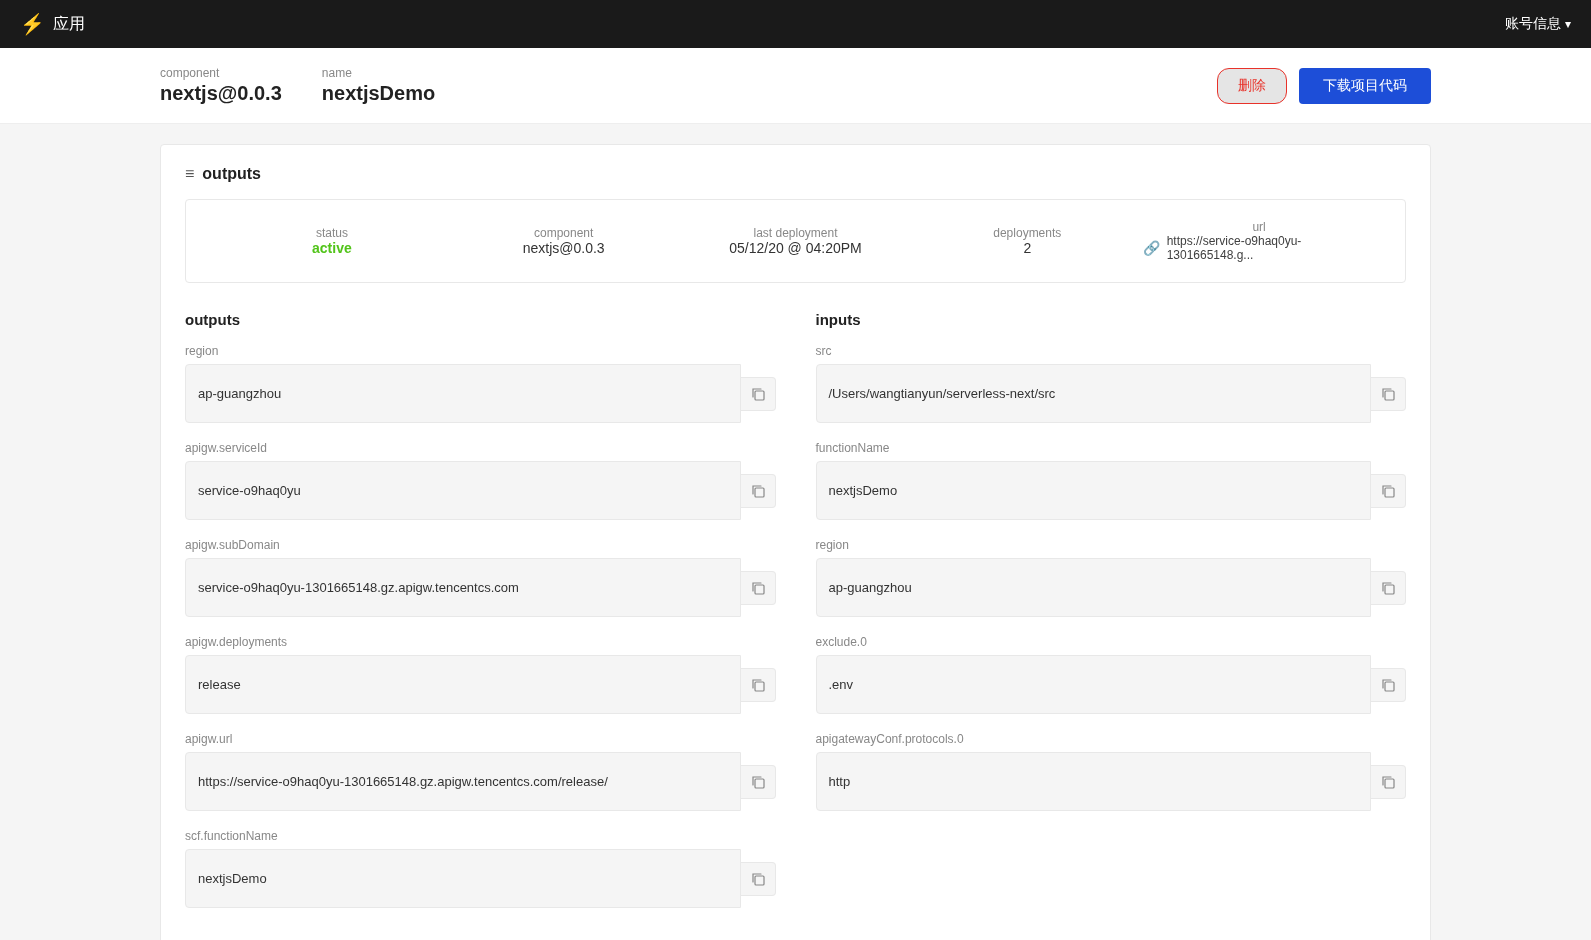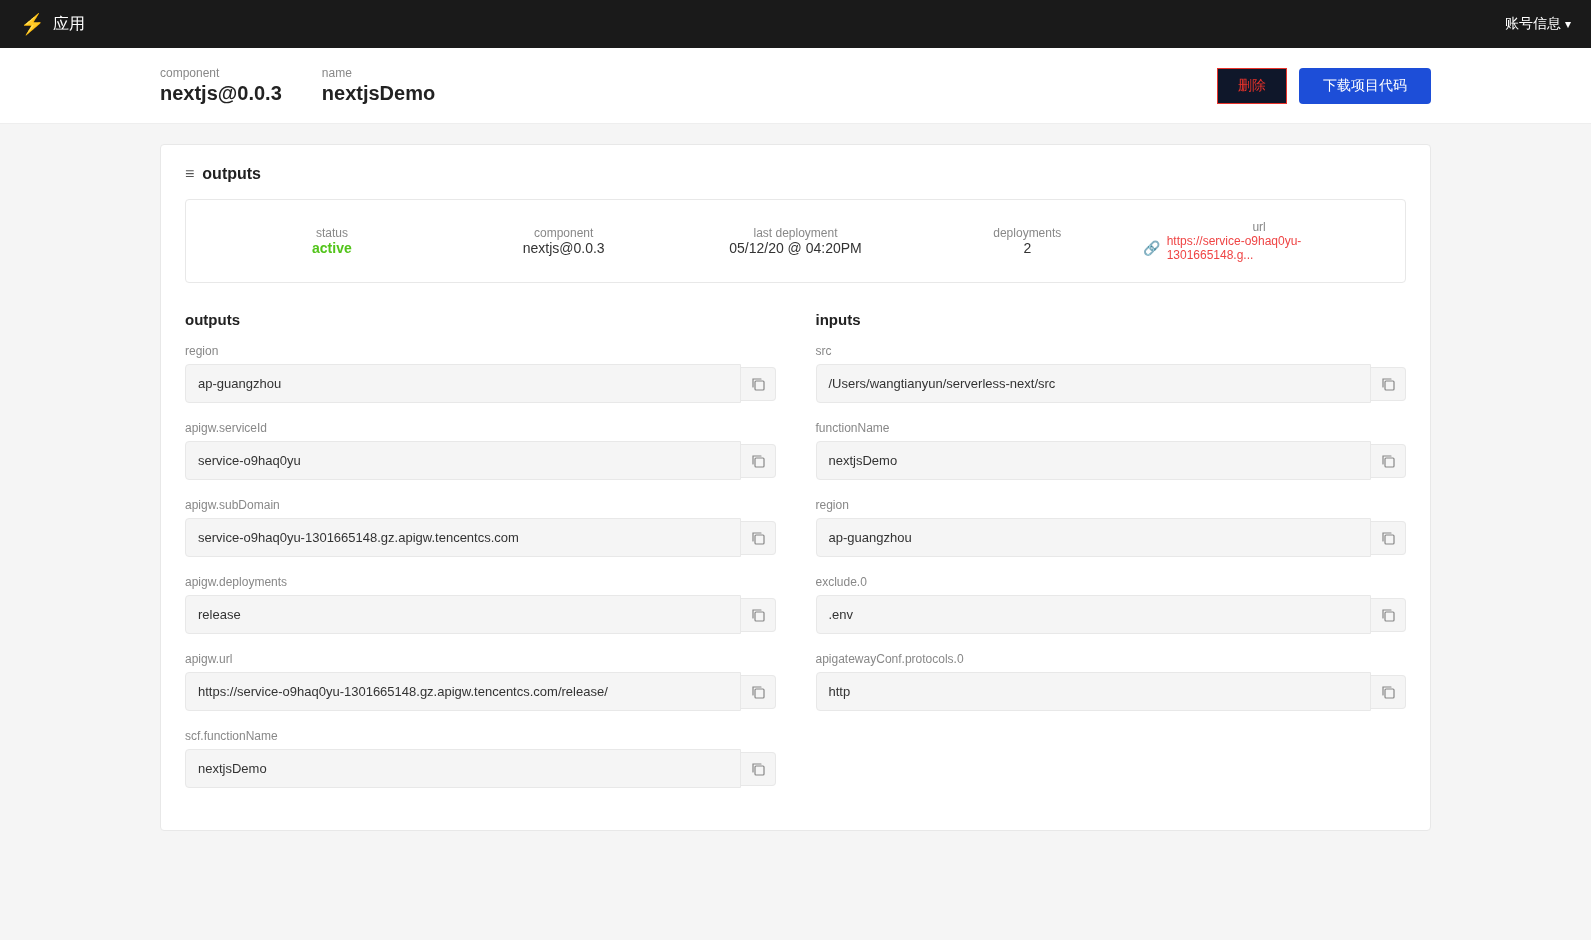--- a/index.html
+++ b/index.html
@@ -46,23 +46,23 @@
       border-bottom: 1px solid #eee;
     }
     .header-meta { display: flex; gap: 40px; align-items: flex-end; }
     .meta-group { display: flex; flex-direction: column; gap: 2px; }
     .meta-label { font-size: 12px; color: #888; }
     .meta-value { font-size: 20px; font-weight: 600; color: #222; }
     .header-actions { display: flex; gap: 12px; }
     .btn-outline {
       border: 1px solid #e8322a;
       color: #e8322a;
-      background: #0f172a;
+      background: #e5e5e5;
       padding: 8px 20px;
-      border-radius: 0;
+      border-radius: 12px;
       font-size: 14px;
       cursor: pointer;
     }
     .btn-solid {
       border: none;
       color: #fff;
       background: #1d4ed8;
       padding: 8px 24px;
       border-radius: 4px;
       font-size: 14px;
@@ -106,21 +106,21 @@
       display: flex;
       flex-direction: column;
       align-items: center;
       gap: 0;
     }
     .status-col-label { font-size: 12px; color: #888; }
     .status-col-value { font-size: 14px; color: #333; font-weight: 500; }
     .status-active { color: #52c41a; font-weight: 600; font-size: 14px; }
     .url-col { display: flex; align-items: center; gap: 6px; }
     .link-icon { color: #888; font-size: 14px; }
-    .url-text { font-size: 12px; color: #ef4444; }
+    .url-text { font-size: 12px; color: #404040; }
 
     
     .two-col {
       display: flex;
       gap: 40px;
       margin-top: 28px;
     }
     .col-section { flex: 1; }
     .col-section-title {
       font-size: 15px;
@@ -133,21 +133,21 @@
     .field-row {
       display: flex;
       align-items: center;
       gap: 0;
     }
     .field-value {
       flex: 1;
       background: #f5f5f5;
       border: 1px solid #e8e8e8;
       border-radius: 4px 0 0 4px;
-      padding: 11px 12px;
+      padding: 21px 12px;
       font-size: 13px;
       color: #333;
     }
     .copy-btn {
       background: #f5f5f5;
       border: 1px solid #e8e8e8;
       border-left: none;
       border-radius: 0 4px 4px 0;
       padding: 9px 10px;
       cursor: pointer;

